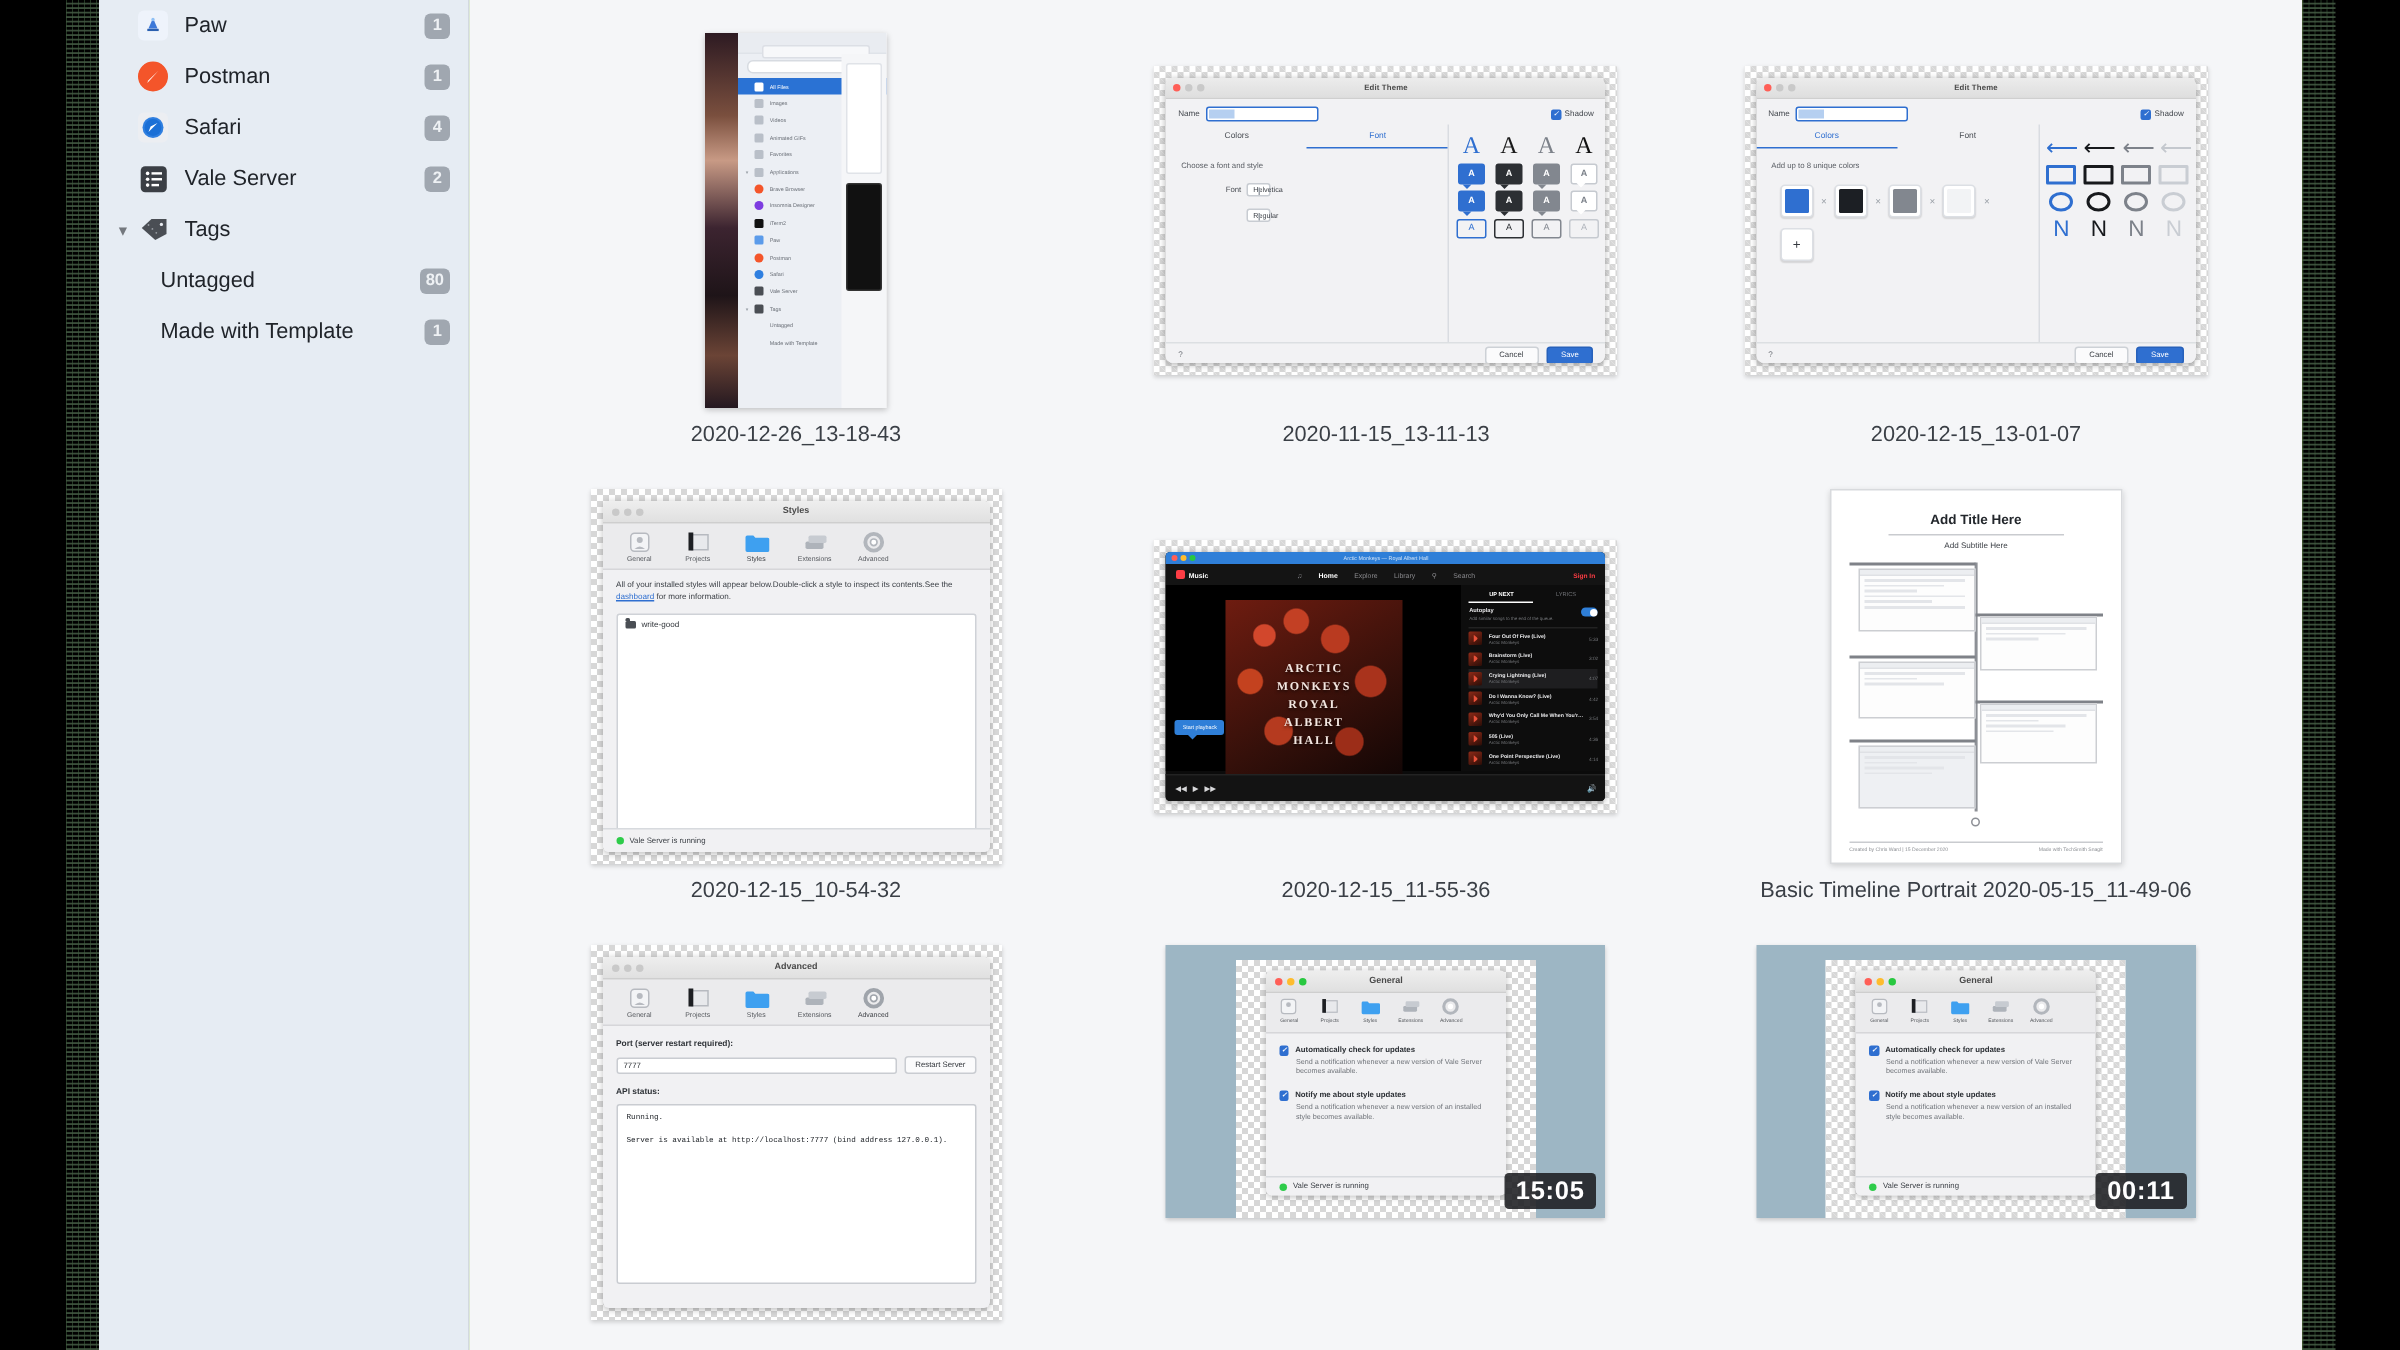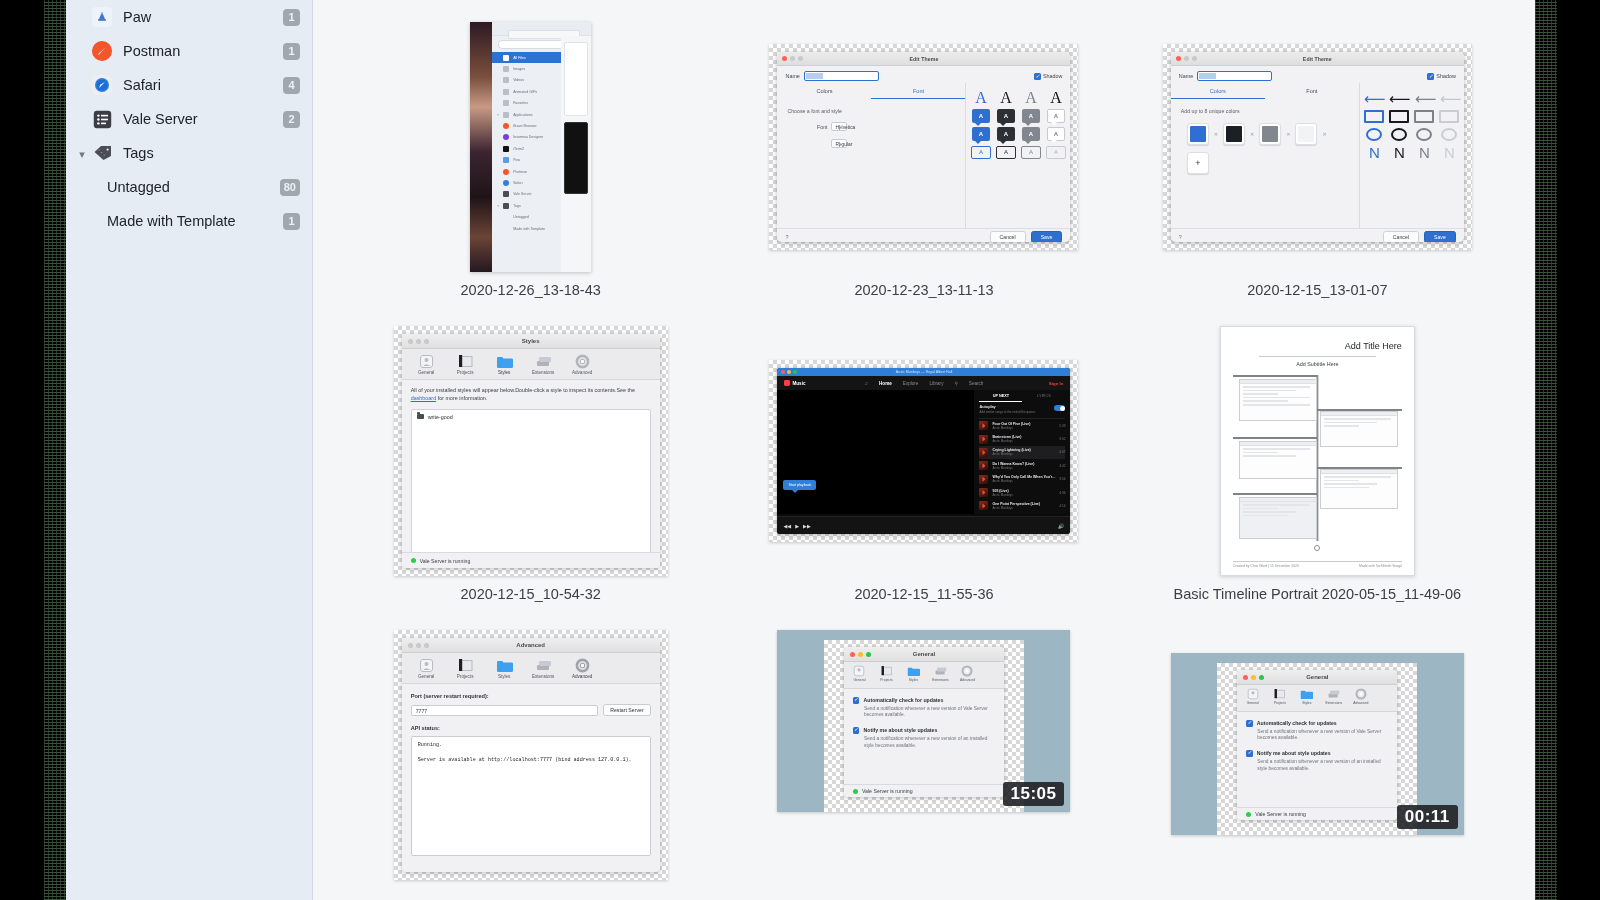--- a/index.html
+++ b/index.html
@@ -312,21 +312,21 @@
   .mu-ctrl { font-size:5px; color:#d8d8da; }
   .mu-bubble { position:absolute; left:6px; bottom:24px; background:#2f7fd8; color:#fff;
                font-size:3.6px; padding:3px 5px; border-radius:2px; }
   .mu-bubble:after { content:""; position:absolute; left:9px; bottom:-3px;
                      border-left:3px solid transparent; border-right:3px solid transparent;
                      border-top:3px solid #2f7fd8; }
 
   
   .tl { width:195px; height:250px; background:#fff; border:1px solid #d8dadd;
         box-shadow:0 1px 4px rgba(0,0,0,.16); position:relative; padding:14px 12px; }
-  .tl-t { text-align:right; font-size:9px; font-weight:normal; color:#23272c; }
+  .tl-t { text-align:center; font-size:9px; font-weight:bold; color:#23272c; }
   .tl-rule { height:1px; background:#c9cbcf; margin:5px 26px 4px 26px; }
   .tl-s { text-align:center; font-size:5.4px; color:#3d4147; }
   .tl-main { position:relative; margin-top:8px; height:178px; }
   .tl-spine { position:absolute; left:50%; top:0; bottom:12px; width:1.2px; background:#8d9096;
               transform:translateX(-50%); }
   .tl-node { position:absolute; left:50%; bottom:2px; width:6px; height:6px; border-radius:50%;
              border:1.2px solid #8d9096; background:#fff; transform:translateX(-50%); }
   .tl-arm { position:absolute; height:1.6px; background:#7f8288; }
   .tl-card { position:absolute; background:#fdfdfd; border:1px solid #ccced2; }
   .tl-card i { display:block; background:#e3e5e9; margin:2px 3px; height:1.6px; }
@@ -676,21 +676,21 @@
                 <div class="et-foot">
                   <span class="et-q">?</span>
                   <span class="et-btns">
                     <span class="btn">Cancel</span>
                     <span class="btn pri">Save</span>
                   </span>
                 </div>
               </div>
             </div>
           </div>
-          <div class="caption">2020-12-23_13-11-13</div>
+          <div class="caption">2020-11-15_13-11-13</div>
         </div>
 
         <div class="cell">
           <div class="thumb-box">
             <div class="checker shot" style="padding:8px;">
               <div class="mw et">
                 <div class="mw-bar">
                   <span class="dot r"></span>
                   <span class="dot y"></span>
                   <span class="dot g"></span>
@@ -901,20 +901,29 @@
                     <span class="on">Home</span>
                     <span>Explore</span>
                     <span>Library</span>
                     <span>⚲</span>
                     <span>Search</span>
                   </span>
                   <span class="mu-cta">Sign In</span>
                 </div>
                 <div class="mu-main">
                   <div class="mu-artwrap">
+                    <div class="mu-art">
+                      <div class="mu-artT">
+                        <div>ARCTIC</div>
+                        <div>MONKEYS</div>
+                        <div>ROYAL</div>
+                        <div>ALBERT</div>
+                        <div>HALL</div>
+                      </div>
+                    </div>
                     <div class="mu-bubble">Start playback</div>
                   </div>
                   <div class="mu-side">
                     <div class="mu-tabs">
                       <div class="on">UP NEXT</div>
                       <div>LYRICS</div>
                     </div>
                     <div class="mu-auto">
                       <span>
                         <b>Autoplay</b>
@@ -1205,21 +1214,21 @@
                   </div>
                 </div>
               </div>
               <div class="dur">15:05</div>
             </div>
           </div>
           <div class="caption"></div>
         </div>
 
         <div class="cell">
-          <div class="thumb-box" style="height:205px;align-items:flex-end">
+          <div class="thumb-box" style="height:205px;align-items:flex-start">
             <div class="vid shot">
               <div class="vid-inner checker" style="padding:7px">
                 <div class="pw gen-win" style="position:relative;height:150px">
                   <div class="pw-bar">
                     <span class="dot r"></span>
                     <span class="dot yy"></span>
                     <span class="dot gg"></span>
                     <span class="pw-title">General</span>
                   </div>
                   <div class="pw-toolbar" style="height:27px;padding:2px 3px 0 3px">

